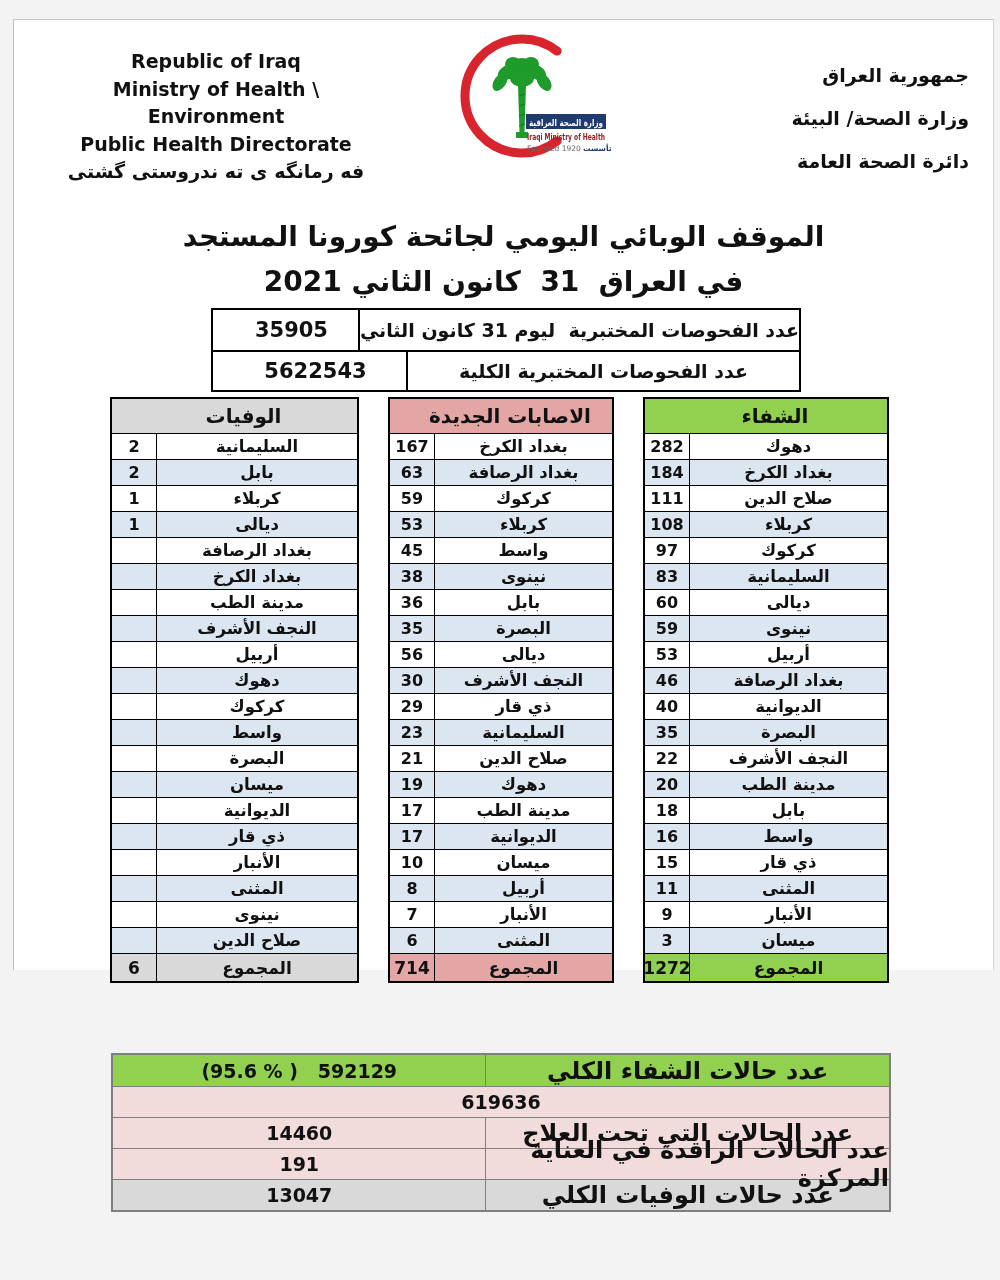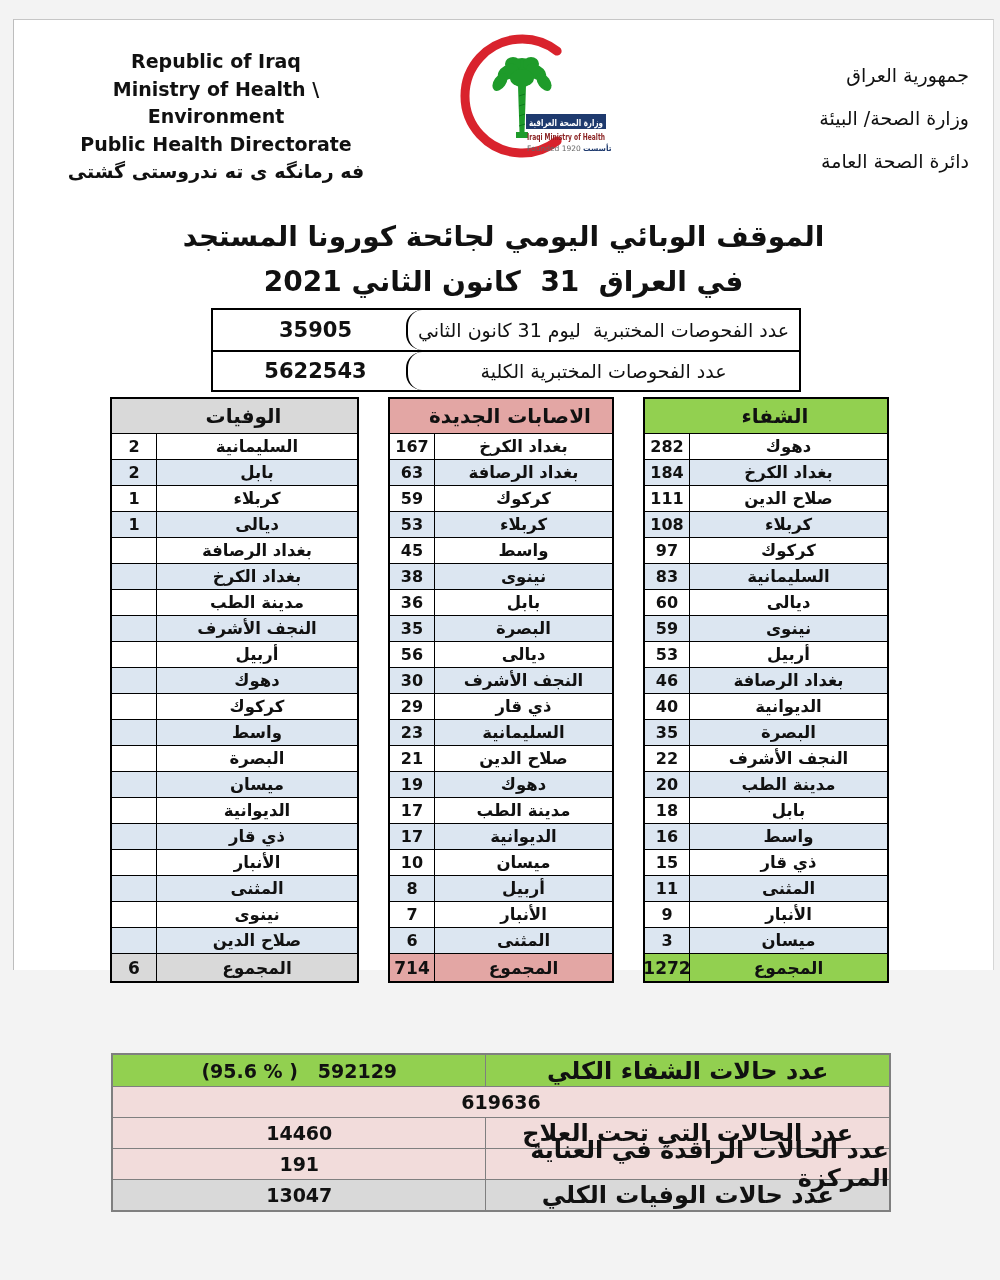--- a/index.html
+++ b/index.html
@@ -6,35 +6,35 @@
   html,body { width:1000px; height:1280px; overflow:hidden; }
   body { background:#f3f3f3; font-family:"DejaVu Sans", sans-serif; color:#111; }
   .page { position:relative; width:981px; height:951px; margin:19px 0 0 13px;
           background:#fff; border-left:1px solid #bdbdbd; border-top:1px solid #c6c6c6; border-right:1px solid #d6d6d6; }
 
   
   .header-en { position:absolute; left:52px; top:28px; width:300px; text-align:center;
                font-weight:700; font-size:19px; line-height:27.5px; }
   .kurdish-line { direction:rtl; font-size:19px; }
   .header-ar { position:absolute; right:24px; top:34px; text-align:right; direction:rtl;
-               font-weight:400; font-size:19px; line-height:43px; }
+               font-weight:700; font-size:19px; line-height:43px; }
   .logo-wrap { position:absolute; left:428px; top:8px; width:176px; height:150px; }
 
   
   .report-title { position:absolute; top:194px; left:0; right:0; text-align:center; direction:rtl;
                   font-weight:700; font-size:28px; line-height:45px; }
   .report-title div { white-space:pre; }
 
   
   .tests-table { position:absolute; left:197px; top:288px; width:590px;
                  border:2px solid #000; direction:rtl; background:#fff; }
   .test-row { display:flex; height:40px; }
   .test-row + .test-row { border-top:2px solid #000; }
   .test-label { flex:1; border-left:2px solid #000; display:flex; align-items:center; justify-content:center;
-                font-weight:400; font-size:19px; white-space:pre;border-radius:16px; }
+                font-weight:700; font-size:19px; white-space:pre; }
   .test-val { width:193px; display:flex; align-items:center; justify-content:center;
               font-weight:700; font-size:21px; direction:ltr;padding-left:12px; }
 
   
   .tables-row { position:absolute; top:377px; right:104px; display:flex; direction:rtl; gap:29px; }
   .region-table { border:2px solid #000; background:#fff; }
   .rt-recoveries { width:246px; }
   .rt-cases { width:226px; }
   .rt-deaths { width:249px; }
   .rt-header { height:35px; border-bottom:1.5px solid #000; display:flex; align-items:center; justify-content:center;

